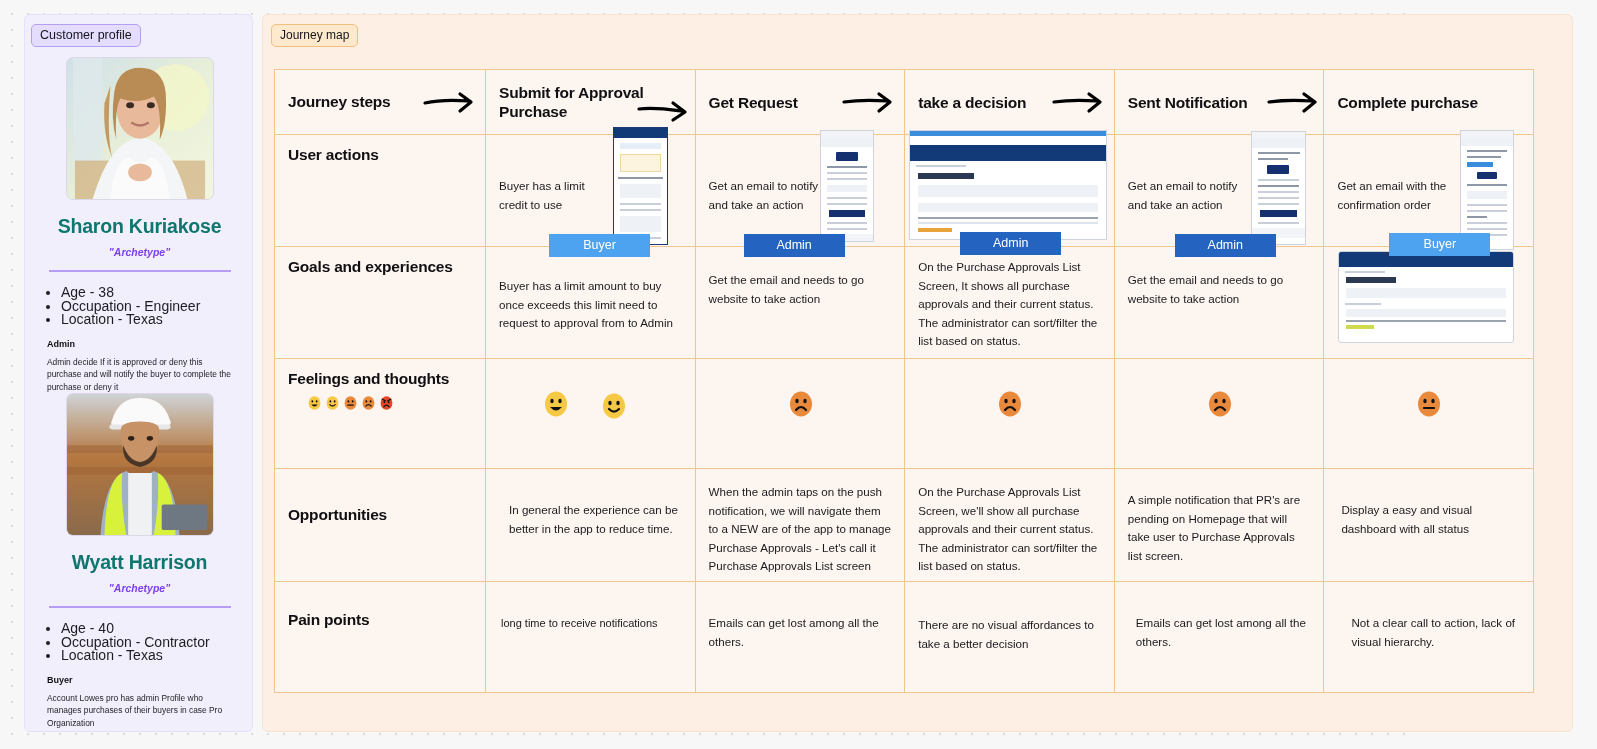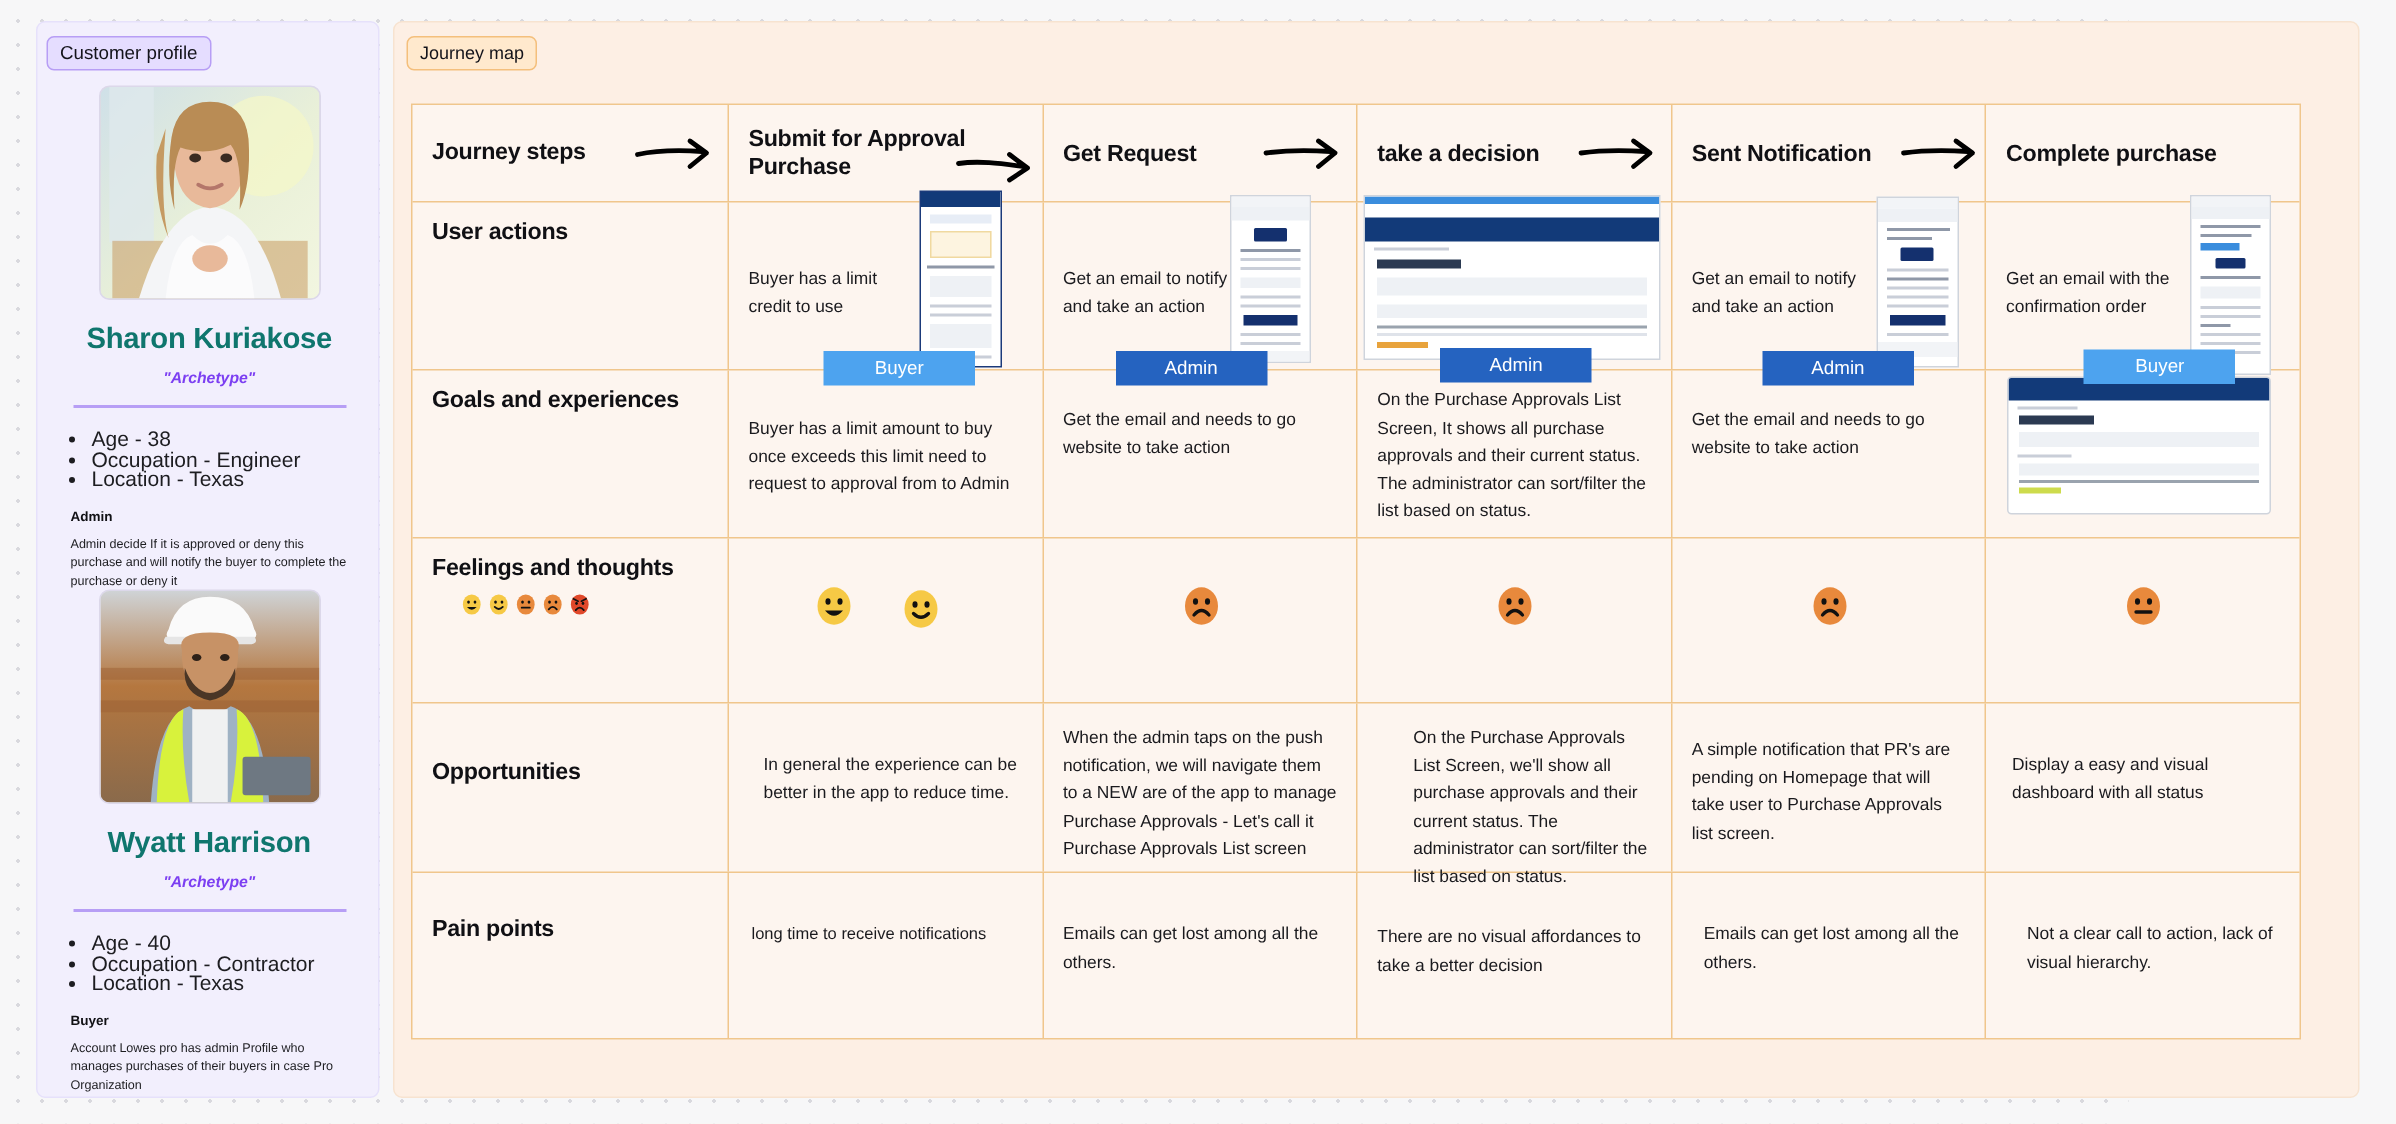--- a/index.html
+++ b/index.html
@@ -625,21 +625,21 @@
         <div class="cell c0">
           <div class="sec-label" style="margin-top:26px;">Opportunities</div>
         </div>
         <div class="cell c">
           <div class="body-text" style="margin-top:22px;margin-left:10px;">In general the experience can be better in the app to reduce time.</div>
         </div>
         <div class="cell c">
           <div class="body-text" style="margin-top:4px;">When the admin taps on the push notification, we will navigate them to a NEW are of the app to manage Purchase Approvals - Let's call it Purchase Approvals List screen</div>
         </div>
         <div class="cell c">
-          <div class="body-text" style="margin-top:4px;margin-left:24px;">On the Purchase Approvals List Screen, we'll show all purchase approvals and their current status. The administrator can sort/filter the list based on status.</div>
+          <div class="body-text" style="margin-top:4px;">On the Purchase Approvals List Screen, we'll show all purchase approvals and their current status. The administrator can sort/filter the list based on status.</div>
         </div>
         <div class="cell c">
           <div class="body-text" style="margin-top:12px;">A simple notification that PR's are pending on Homepage that will take user to Purchase Approvals list screen.</div>
         </div>
         <div class="cell c">
           <div class="body-text" style="margin-top:22px;margin-left:4px;">Display a easy and visual dashboard with all status</div>
         </div>
       </div>
 
       <div class="row row-pain">

